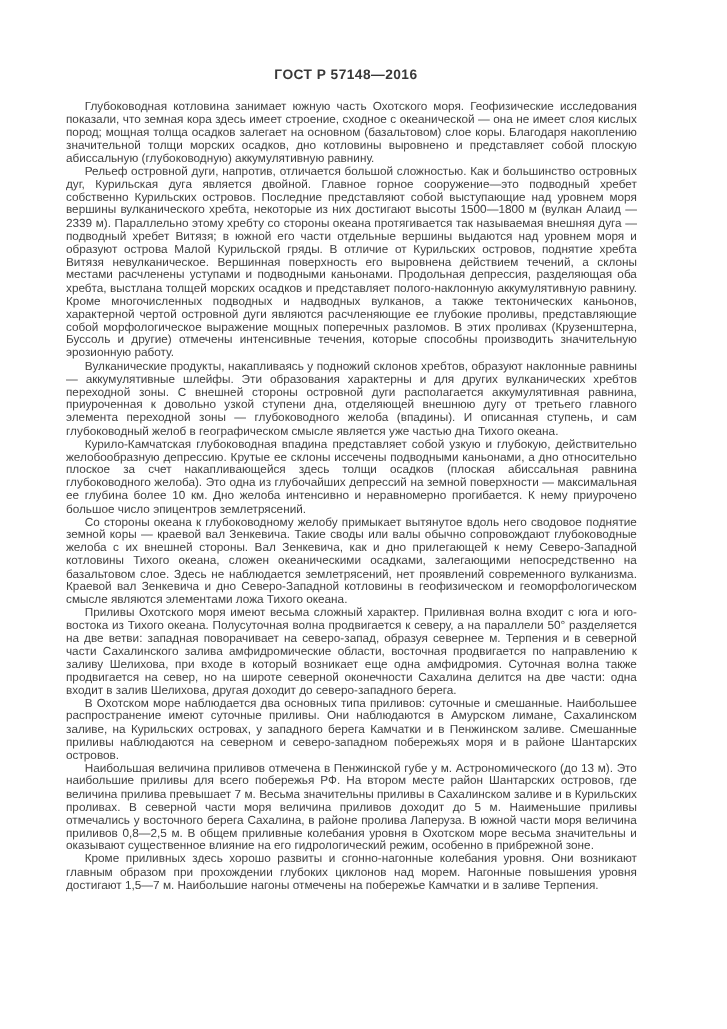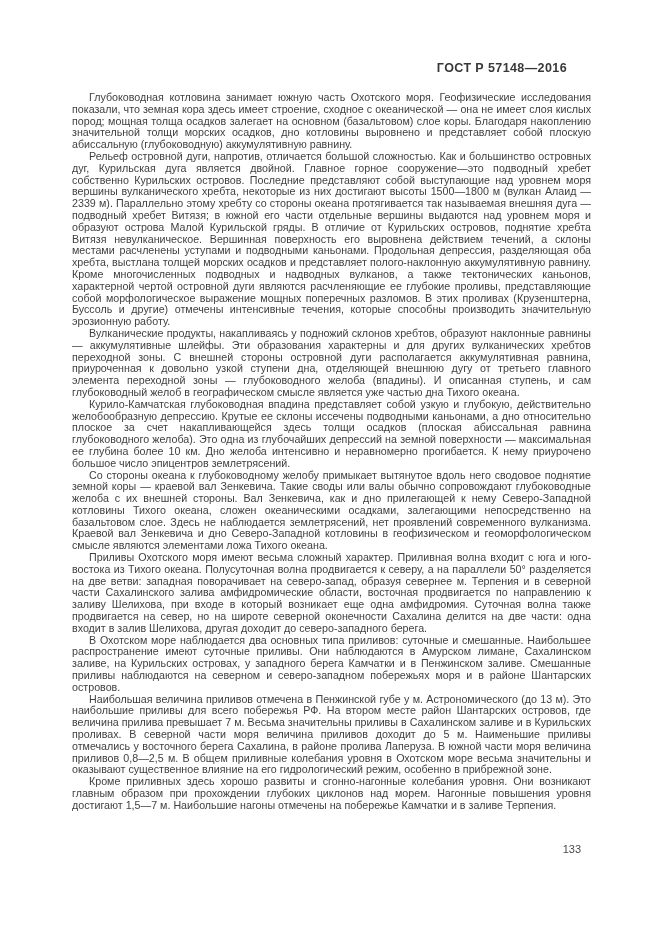--- a/index.html
+++ b/index.html
@@ -14,30 +14,30 @@
     background: #ffffff;
     font-family: "Liberation Sans", sans-serif;
     color: #3d3d3d;
     overflow: hidden;
   }
   .doc-header {
     position: absolute;
     top: 61px;
     left: 62px;
     width: 505px;
-    text-align: right;
+    text-align: center;
     font-size: 12.5px;
     font-weight: bold;
     letter-spacing: 0.4px;
     color: #383838;
   }
   .doc-body {
     position: absolute;
     top: 92px;
-    left: 72px;
+    left: 60px;
     width: 519px;
     font-size: 10.7px;
     line-height: 11.8px;
     text-align: justify;
     color: #3f3f3f;
   }
   .doc-body p {
     margin: 0;
     padding: 0;
     text-indent: 17px;
@@ -65,14 +65,13 @@
     <p>Рельеф островной дуги, напротив, отличается большой сложностью. Как и большинство островных дуг, Курильская дуга является двойной. Главное горное сооружение—это подводный хребет собственно Курильских островов. Последние представляют собой выступающие над уровнем моря вершины вулканического хребта, некоторые из них достигают высоты 1500—1800 м (вулкан Алаид — 2339 м). Параллельно этому хребту со стороны океана протягивается так называемая внешняя дуга — подводный хребет Витязя; в южной его части отдельные вершины выдаются над уровнем моря и образуют острова Малой Курильской гряды. В отличие от Курильских островов, поднятие хребта Витязя невулканическое. Вершинная поверхность его выровнена действием течений, а склоны местами расчленены уступами и подводными каньонами. Продольная депрессия, разделяющая оба хребта, выстлана толщей морских осадков и представляет полого-наклонную аккумулятивную равнину. Кроме многочисленных подводных и надводных вулканов, а также тектонических каньонов, характерной чертой островной дуги являются расчленяющие ее глубокие проливы, представляющие собой морфологическое выражение мощных поперечных разломов. В этих проливах (Крузенштерна, Буссоль и другие) отмечены интенсивные течения, которые способны производить значительную эрозионную работу.</p>
     <p>Вулканические продукты, накапливаясь у подножий склонов хребтов, образуют наклонные равнины — аккумулятивные шлейфы. Эти образования характерны и для других вулканических хребтов переходной зоны. С внешней стороны островной дуги располагается аккумулятивная равнина, приуроченная к довольно узкой ступени дна, отделяющей внешнюю дугу от третьего главного элемента переходной зоны — глубоководного желоба (впадины). И описанная ступень, и сам глубоководный желоб в географическом смысле является уже частью дна Тихого океана.</p>
     <p>Курило-Камчатская глубоководная впадина представляет собой узкую и глубокую, действительно желобообразную депрессию. Крутые ее склоны иссечены подводными каньонами, а дно относительно плоское за счет накапливающейся здесь толщи осадков (плоская абиссальная равнина глубоководного желоба). Это одна из глубочайших депрессий на земной поверхности — максимальная ее глубина более 10 км. Дно желоба интенсивно и неравномерно прогибается. К нему приурочено большое число эпицентров землетрясений.</p>
     <p>Со стороны океана к глубоководному желобу примыкает вытянутое вдоль него сводовое поднятие земной коры — краевой вал Зенкевича. Такие своды или валы обычно сопровождают глубоководные желоба с их внешней стороны. Вал Зенкевича, как и дно прилегающей к нему Северо-Западной котловины Тихого океана, сложен океаническими осадками, залегающими непосредственно на базальтовом слое. Здесь не наблюдается землетрясений, нет проявлений современного вулканизма. Краевой вал Зенкевича и дно Северо-Западной котловины в геофизическом и геоморфологическом смысле являются элементами ложа Тихого океана.</p>
     <p>Приливы Охотского моря имеют весьма сложный характер. Приливная волна входит с юга и юго-востока из Тихого океана. Полусуточная волна продвигается к северу, а на параллели 50° разделяется на две ветви: западная поворачивает на северо-запад, образуя севернее м. Терпения и в северной части Сахалинского залива амфидромические области, восточная продвигается по направлению к заливу Шелихова, при входе в который возникает еще одна амфидромия. Суточная волна также продвигается на север, но на широте северной оконечности Сахалина делится на две части: одна входит в залив Шелихова, другая доходит до северо-западного берега.</p>
     <p>В Охотском море наблюдается два основных типа приливов: суточные и смешанные. Наибольшее распространение имеют суточные приливы. Они наблюдаются в Амурском лимане, Сахалинском заливе, на Курильских островах, у западного берега Камчатки и в Пенжинском заливе. Смешанные приливы наблюдаются на северном и северо-западном побережьях моря и в районе Шантарских островов.</p>
     <p>Наибольшая величина приливов отмечена в Пенжинской губе у м. Астрономического (до 13 м). Это наибольшие приливы для всего побережья РФ. На втором месте район Шантарских островов, где величина прилива превышает 7 м. Весьма значительны приливы в Сахалинском заливе и в Курильских проливах. В северной части моря величина приливов доходит до 5 м. Наименьшие приливы отмечались у восточного берега Сахалина, в районе пролива Лаперуза. В южной части моря величина приливов 0,8—2,5 м. В общем приливные колебания уровня в Охотском море весьма значительны и оказывают существенное влияние на его гидрологический режим, особенно в прибрежной зоне.</p>
     <p>Кроме приливных здесь хорошо развиты и сгонно-нагонные колебания уровня. Они возникают главным образом при прохождении глубоких циклонов над морем. Нагонные повышения уровня достигают 1,5—7 м. Наибольшие нагоны отмечены на побережье Камчатки и в заливе Терпения.</p>
   </div>
 
-  <div class="page-number">133</div>
 </div>
 
 </body></html>

